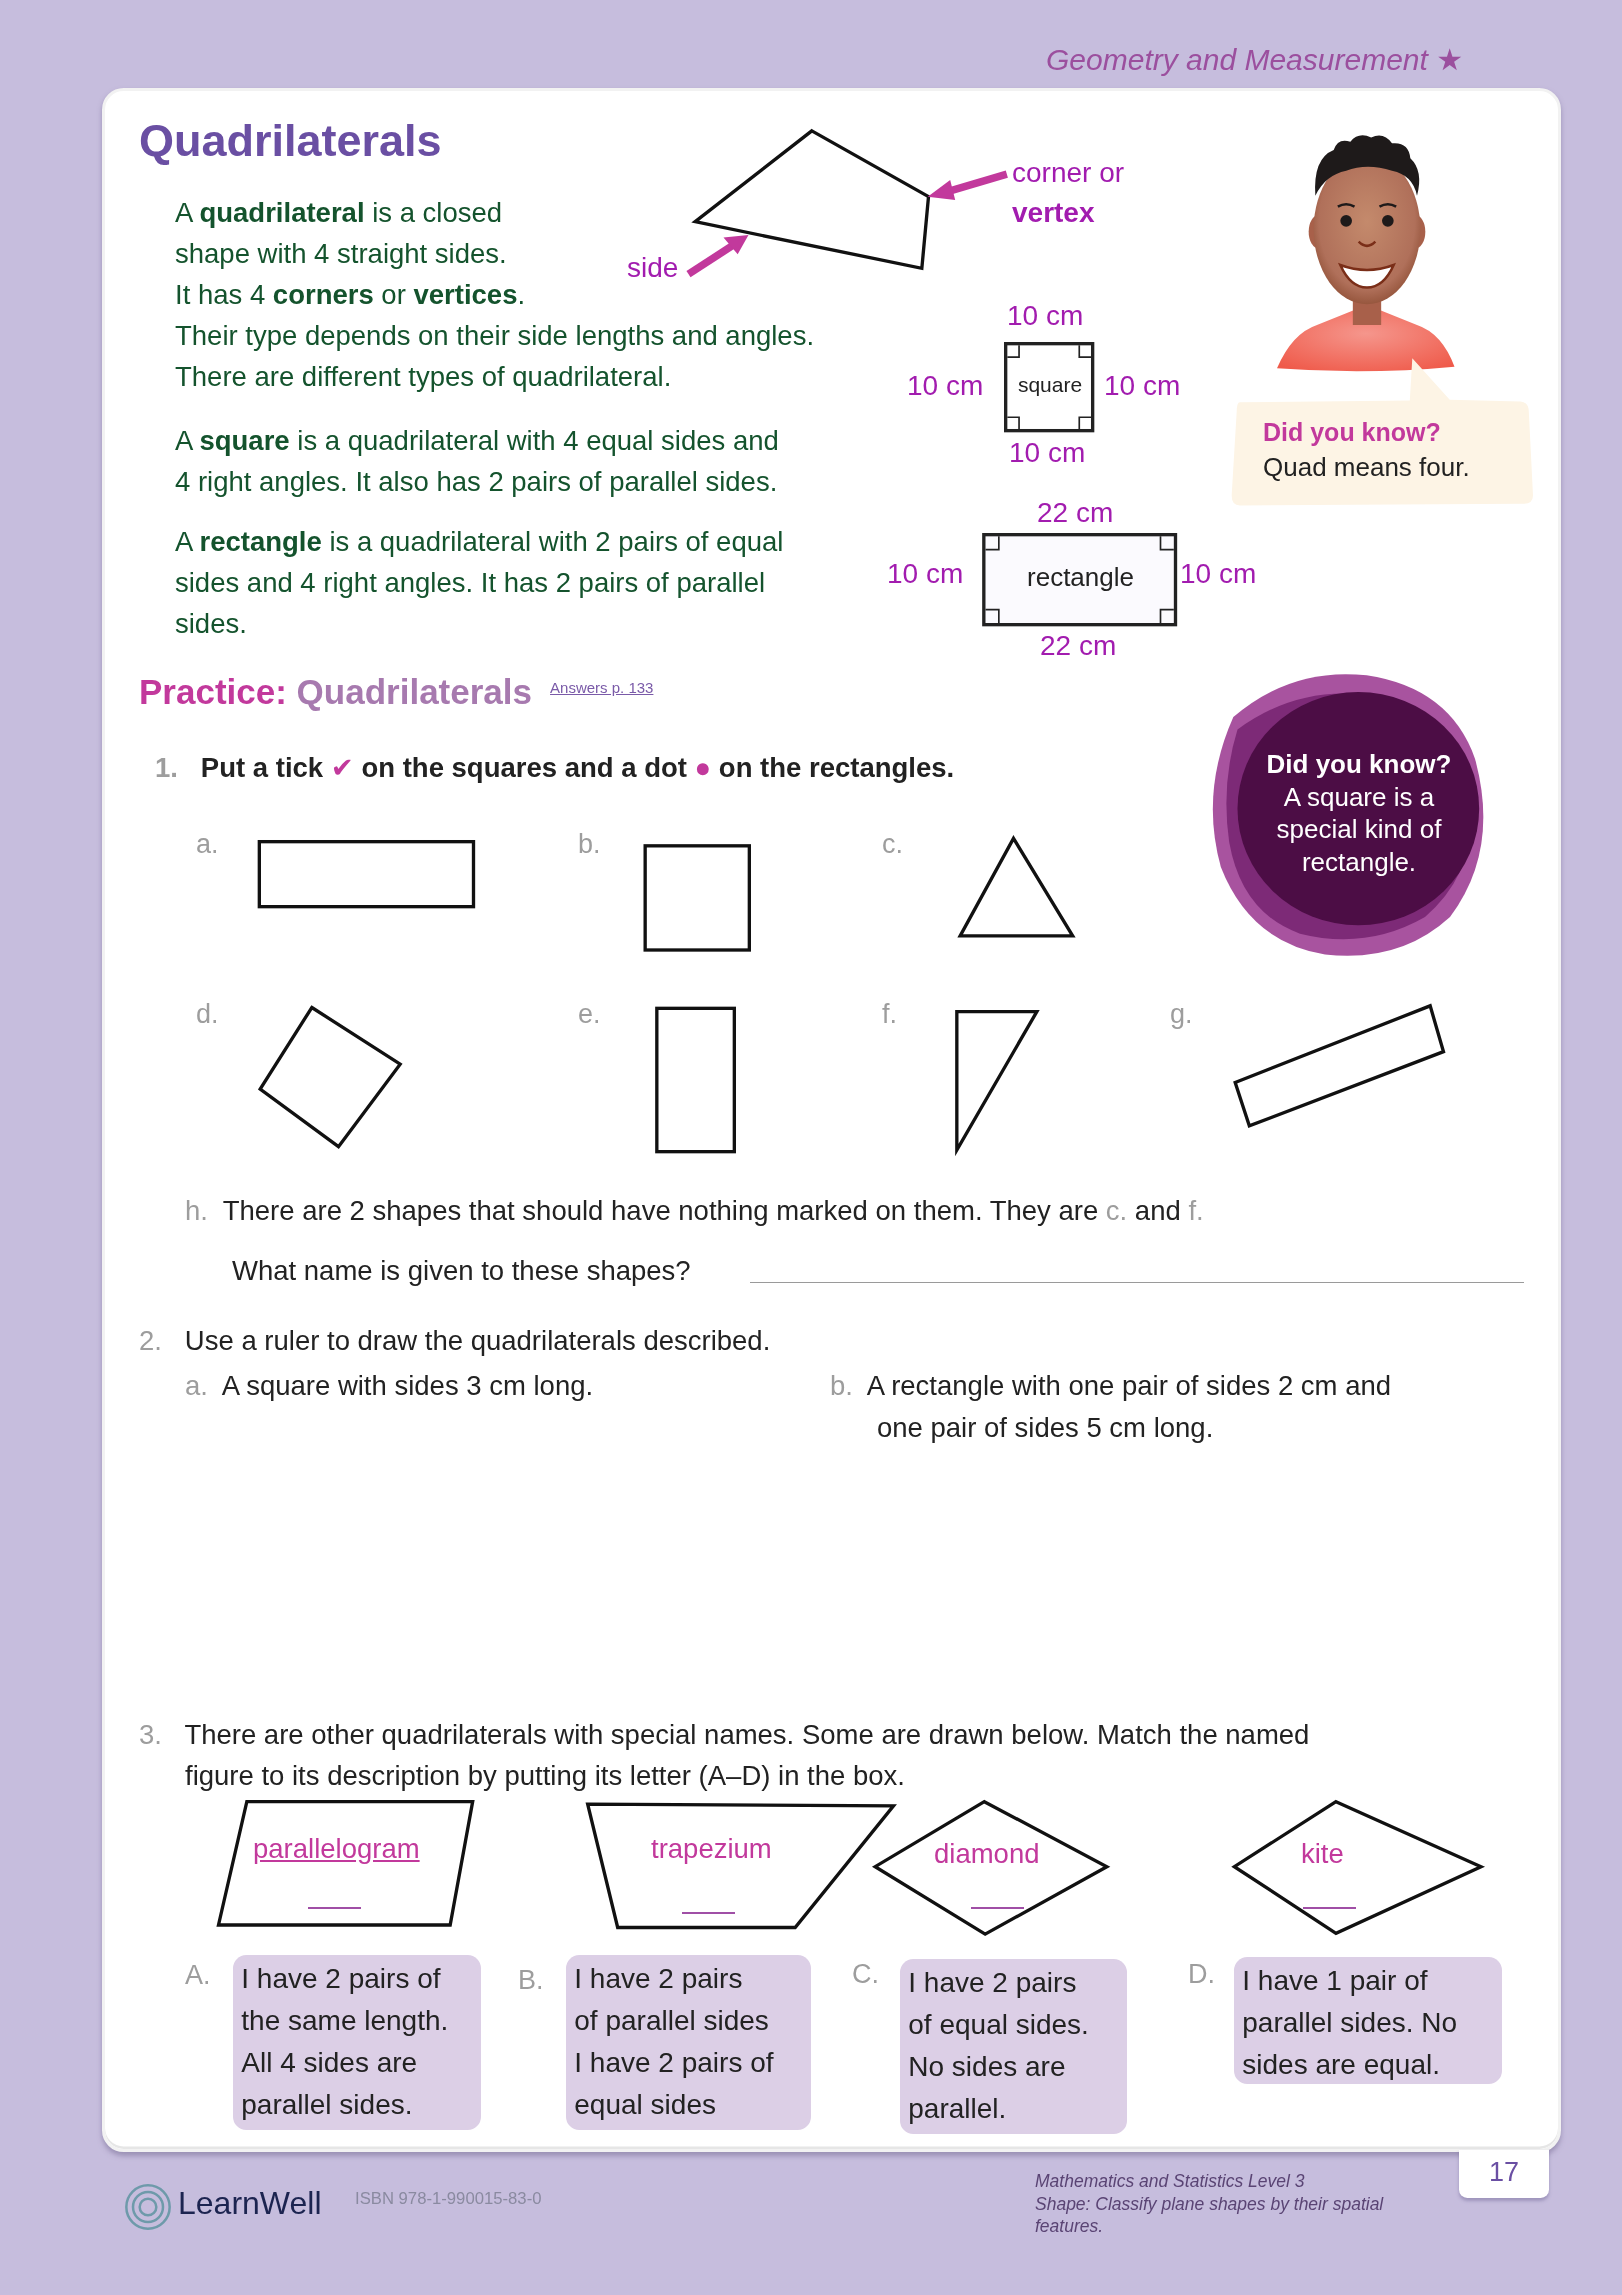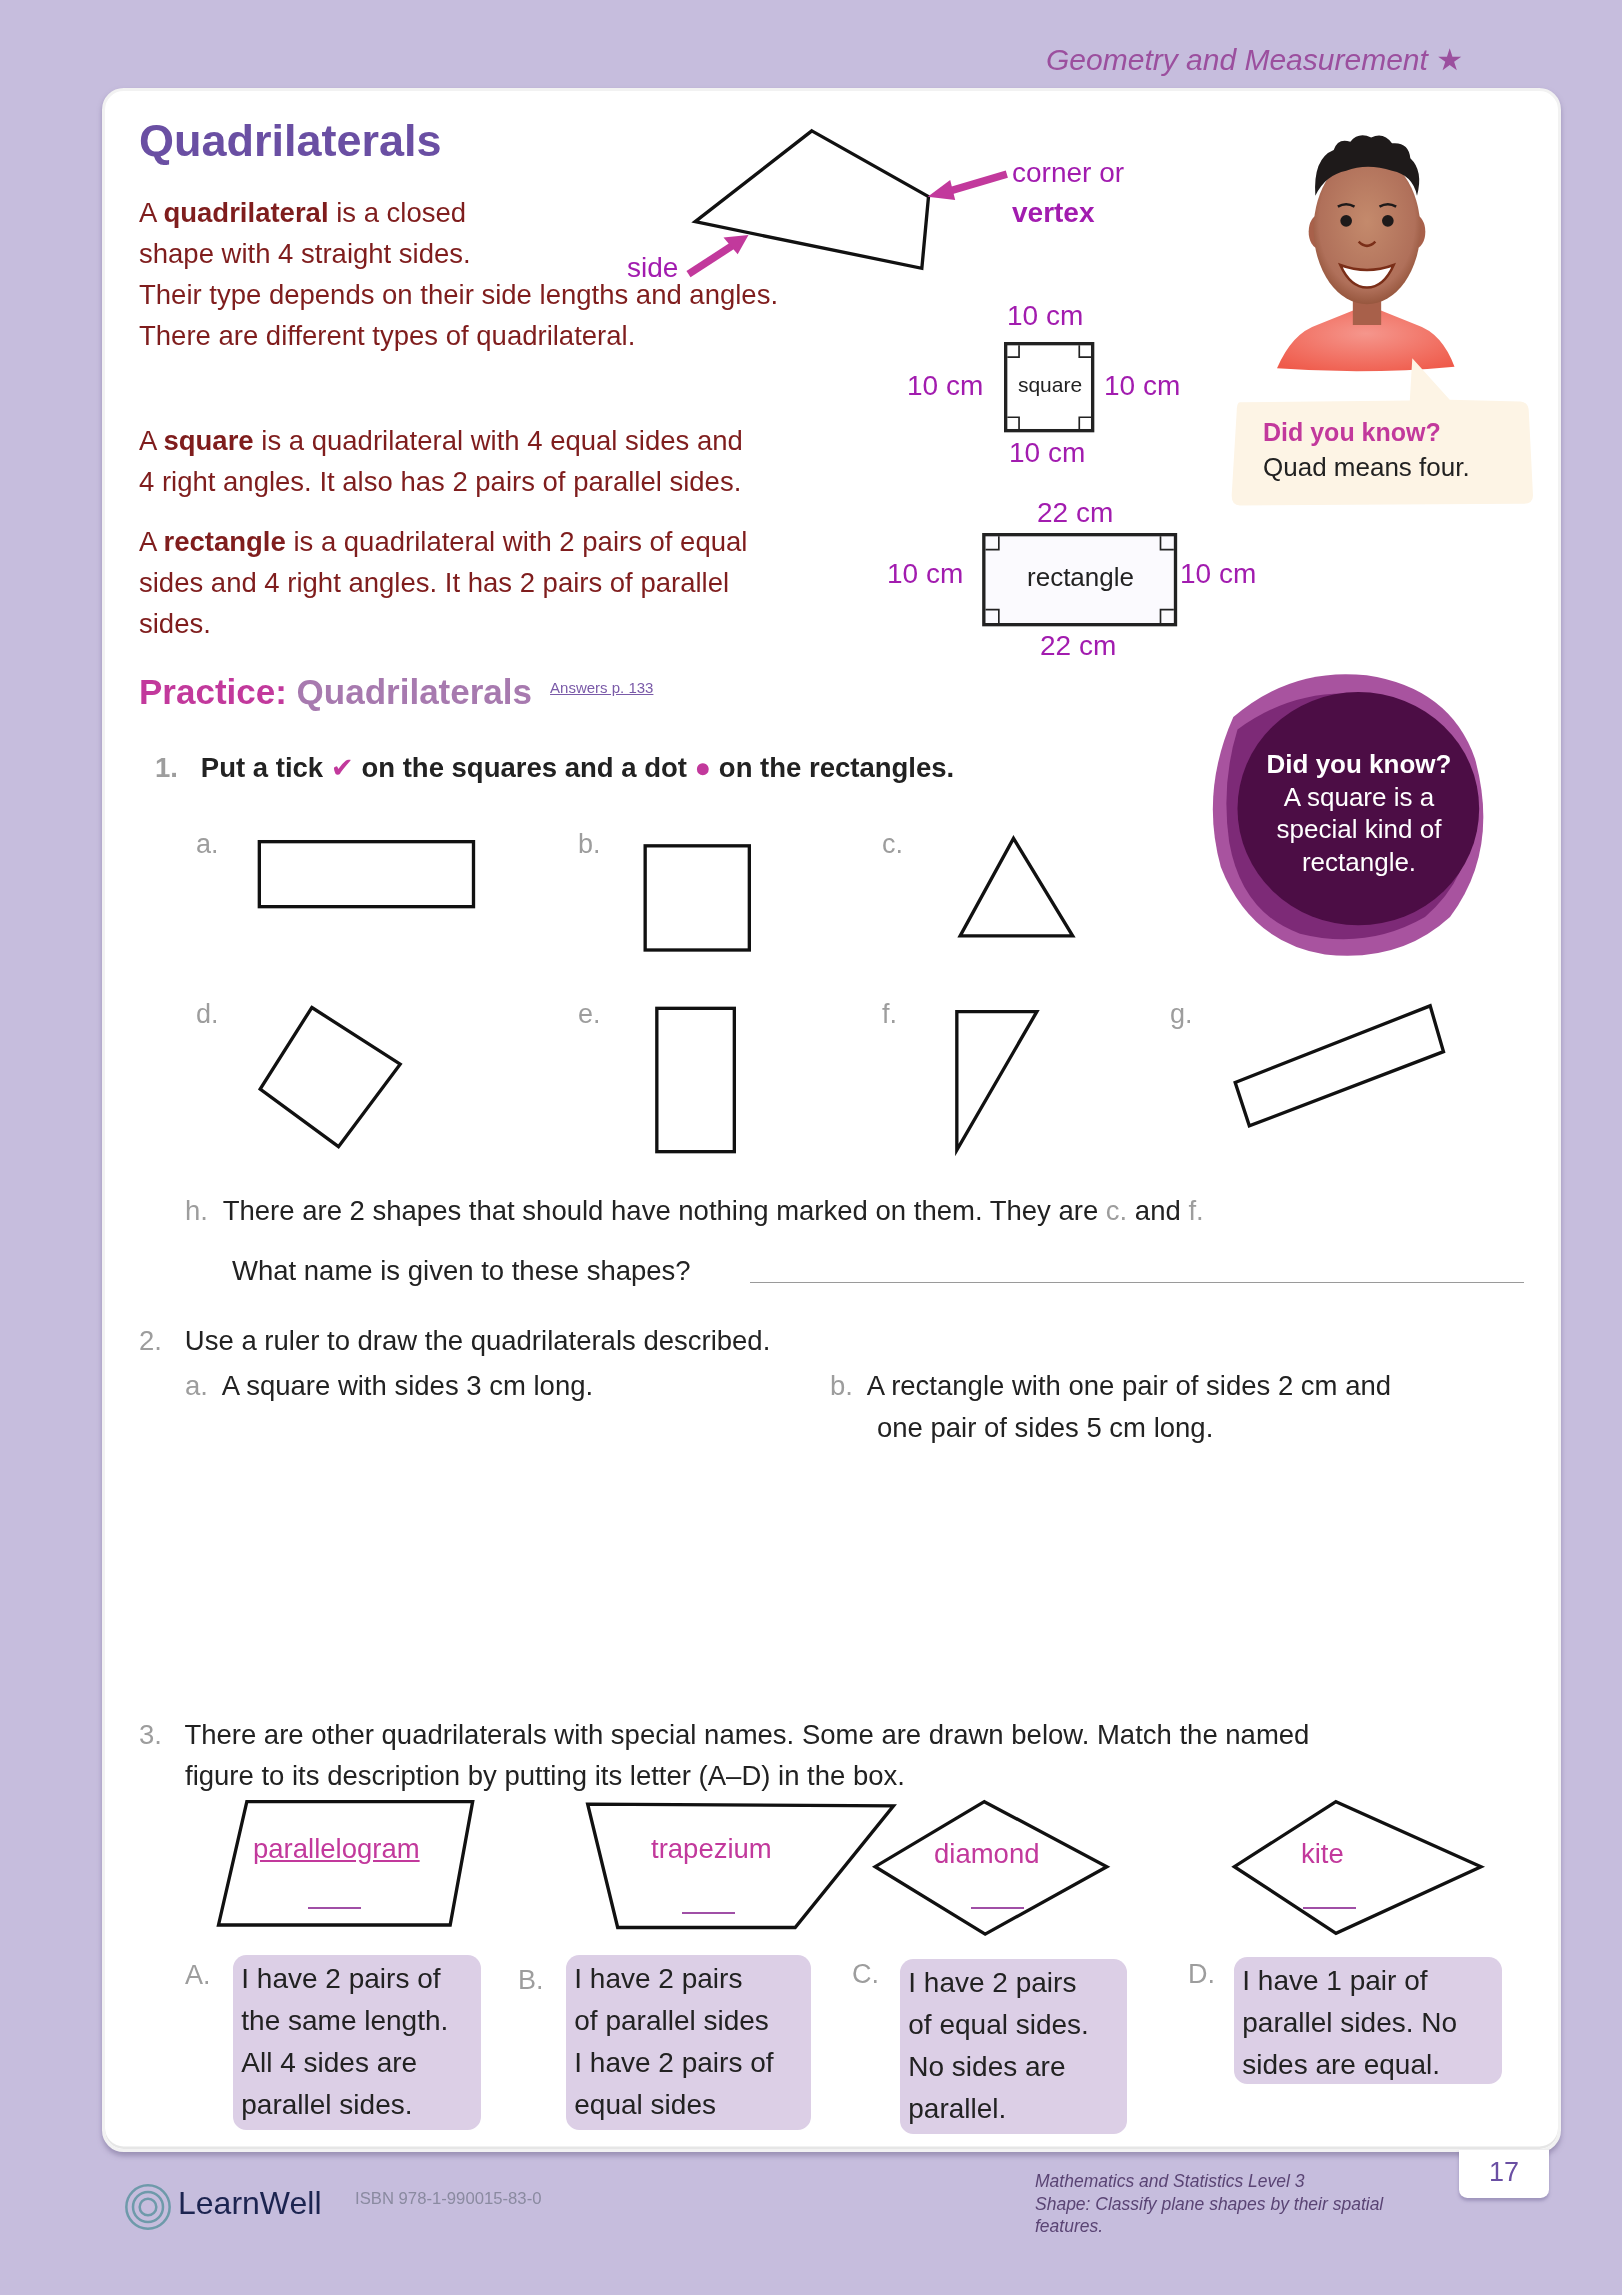--- a/index.html
+++ b/index.html
@@ -16,21 +16,21 @@
     left: 1046px; top: 42px; font-size: 30px; font-style: italic; color: #9b4f9e;
     white-space: nowrap;
   }
   .card {
     left: 102px; top: 88px; width: 1459px; height: 2064px;
     background: #fff; border-radius: 21.7px;
     border: 3.3px solid #f2f2f2;
     box-shadow: 0 3.3px 5px rgba(120,110,150,0.55), inset 0 -2.5px 0 #e6e6e6;
   }
   .page-title { left: 139px; top: 115px; font-size: 45px; font-weight: bold; color: #6a4fa3; }
-  .body-text { font-size: 27.5px; line-height: 41px; color: #7f1d1d; }
+  .body-text { font-size: 27.5px; line-height: 41px; color: #14532d; margin-left: 36px; }
   .body-text b { font-weight: bold; }
   .lbl { font-size: 28px; color: #a21caf; white-space: nowrap; }
   .grey { color: #9d9d9d; }
   .pink { color: #c2399c; }
   .q-text { font-size: 27.5px; line-height: 41px; color: #222; white-space: nowrap; }
   .practice-title { left: 139px; top: 672px; font-size: 35px; font-weight: bold; white-space: nowrap; }
   .practice-title .p1 { color: #c2399c; }
   .practice-title .p2 { color: #a77aaf; }
   .answers-link { font-size: 15px; color: #7a5aa8; text-decoration: underline; font-weight: normal; vertical-align: top; margin-left: 8.3px; position: relative; top: 6.7px; }
   .letter { font-size: 27px; color: #9d9d9d; }
@@ -53,20 +53,21 @@
 
 <div class="abs header-title">Geometry and Measurement ★</div>
 
 <div class="abs card"></div>
 
 <div class="abs page-title">Quadrilaterals</div>
 
 <div class="abs body-text" style="left:139px; top:192px;">
   <div><span>A </span><b>quadrilateral</b><span> is a closed</span></div>
   <div>shape with 4 straight sides.</div>
+  <div><span>It has 4 </span><b>corners</b><span> or </span><b>vertices</b><span>.</span></div>
   <div>Their type depends on their side lengths and angles.</div>
   <div>There are different types of quadrilateral.</div>
 </div>
 
 <div class="abs body-text" style="left:139px; top:420px;">
   <div><span>A </span><b>square</b><span> is a quadrilateral with 4 equal sides and</span></div>
   <div>4 right angles. It also has 2 pairs of parallel sides.</div>
 </div>
 
 <div class="abs body-text" style="left:139px; top:521px;">

